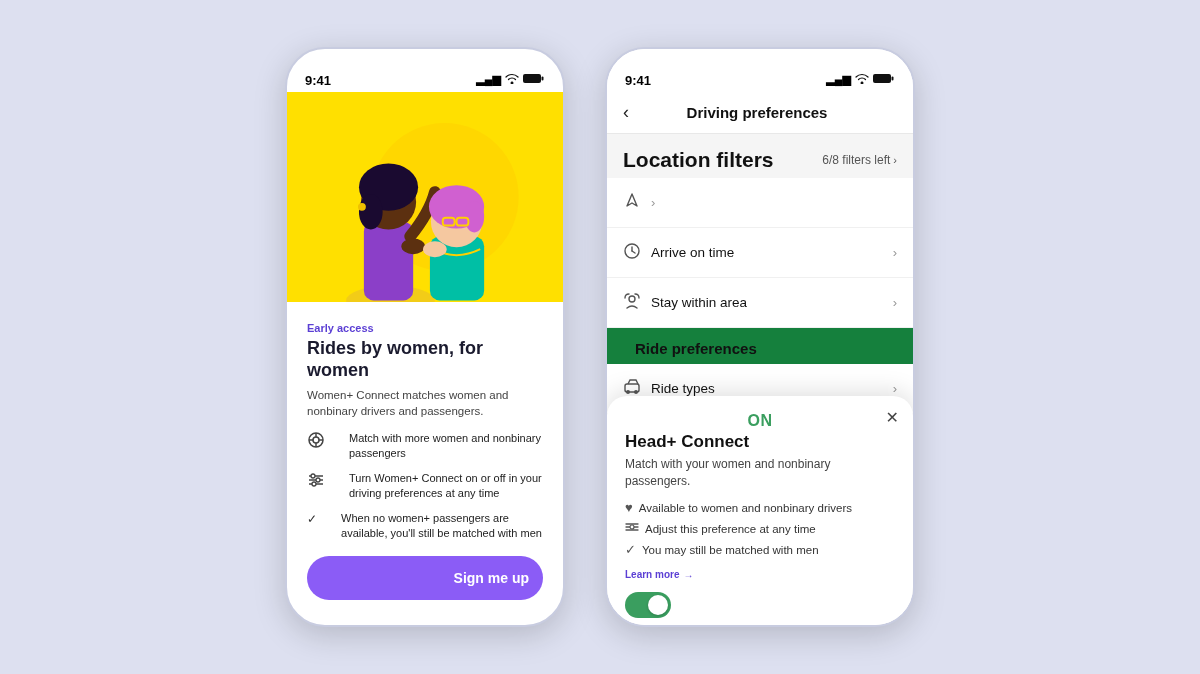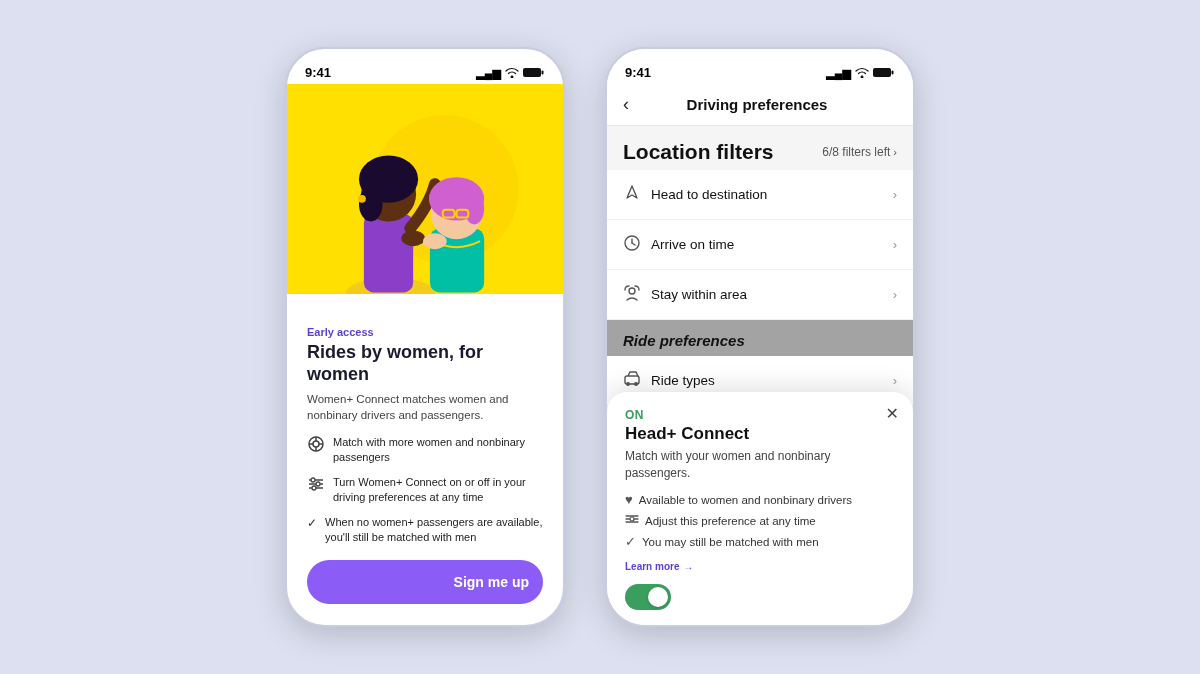--- a/index.html
+++ b/index.html
@@ -35,41 +35,41 @@
     }
     .phone-right {
       width: 310px;
       height: 580px;
     }
 
     
     .status-bar {
       display: flex;
       justify-content: space-between;
-      align-items: flex-end;
-      padding: 16px 18px 4px;
+      align-items: flex-start;
+      padding: 24px 18px 4px;
       font-size: 12px;
       font-weight: 600;
     }
     .status-bar .time { font-size: 13px; font-weight: 700; }
     .status-icons { display: flex; align-items: center; gap: 4px; font-size: 11px; }
 
     
     .phone-left .hero-area {
       background: #FFE000;
       height: 210px;
       position: relative;
       overflow: hidden;
       display: flex;
       align-items: flex-end;
       justify-content: center;
     }
     
     .phone-left .content-area {
-      padding: 32px 20px;
+      padding: 20px 20px;
       overflow: hidden;
     }
     .early-access {
       color: #5b3fd4;
       font-size: 11px;
       font-weight: 700;
       margin-bottom: 4px;
       text-transform: none;
     }
     .main-title {
@@ -85,21 +85,21 @@
       margin-bottom: 12px;
       line-height: 1.4;
     }
     .feature-list {
       list-style: none;
       margin-bottom: 16px;
     }
     .feature-list li {
       display: flex;
       align-items: flex-start;
-      gap: 8px;
+      gap: 24px;
       margin-bottom: 10px;
       font-size: 11px;
       color: #222;
       line-height: 1.35;
       justify-content: space-between;
     }
     .feature-icon {
       flex-shrink: 0;
       font-size: 14px;
       margin-top: 0;
@@ -208,23 +208,22 @@
       flex: 1;
       font-size: 13.5px;
       color: #111;
     }
     .pref-item-chevron {
       font-size: 13px;
       color: #999;
     }
 
     .ride-section {
-      background: #a3a3a3;
-      padding: 12px 16px 6px;
-      font-style: italic;
+      background: #15803d;
+      padding: 12px 28px 6px;
     }
     .ride-section-title {
       font-size: 15px;
       font-weight: 800;
       color: #111;
     }
 
     
     .popup-modal {
       position: absolute;
@@ -241,25 +240,26 @@
       position: absolute;
       top: 12px;
       right: 14px;
       font-size: 16px;
       color: #444;
       cursor: pointer;
       background: none;
       border: none;
     }
     .on-badge {
-      font-size: 12px;
+      font-size: 16px;
       font-weight: 800;
       color: #3a9e5f;
       letter-spacing: 0.5px;
       margin-bottom: 2px;
+      text-align: center;
     }
     .popup-title {
       font-size: 17px;
       font-weight: 800;
       color: #111;
       margin-bottom: 4px;
     }
     .popup-desc {
       font-size: 12px;
       color: #444;
@@ -465,21 +465,20 @@
       </div>
 
       <div class="pref-list">
 
         <div class="pref-item">
           <span class="pref-item-icon">
             <svg width="18" height="18" viewBox="0 0 18 18" fill="none">
               <path d="M9 2 L14 14 L9 11 L4 14 Z" stroke="#555" stroke-width="1.4" fill="none" stroke-linejoin="round"></path>
             </svg>
           </span>
-          <span class="pref-item-label">Head to destination</span>
           <span class="pref-item-chevron">›</span>
         </div>
 
         <div class="pref-item">
           <span class="pref-item-icon">
             <svg width="18" height="18" viewBox="0 0 18 18" fill="none">
               <circle cx="9" cy="9" r="7" stroke="#555" stroke-width="1.4"></circle>
               <line x1="9" y1="5" x2="9" y2="9" stroke="#555" stroke-width="1.4" stroke-linecap="round"></line>
               <line x1="9" y1="9" x2="12" y2="11" stroke="#555" stroke-width="1.4" stroke-linecap="round"></line>
             </svg>

